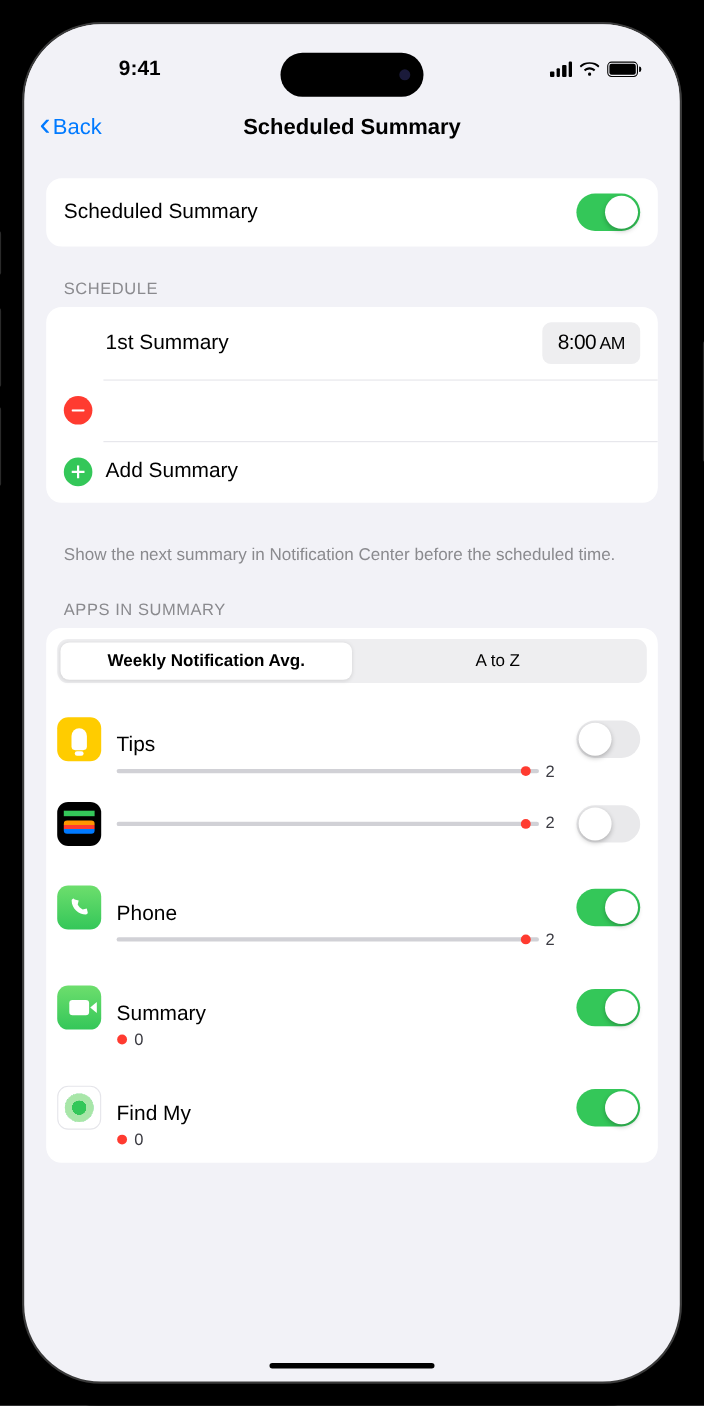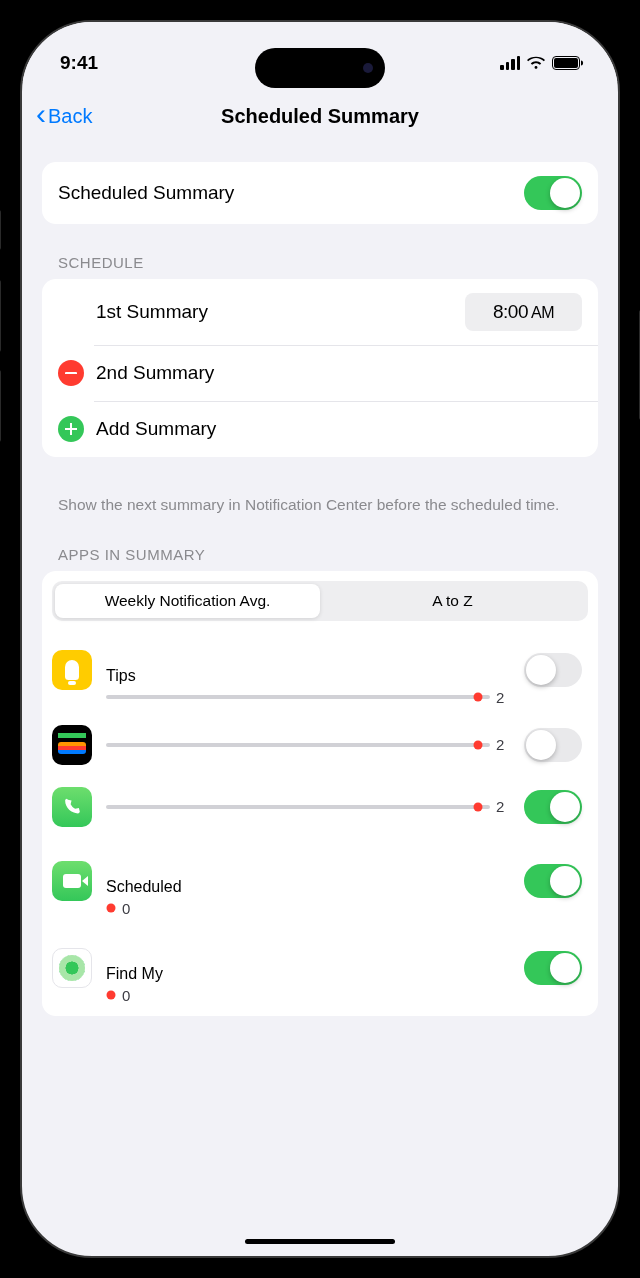--- a/index.html
+++ b/index.html
@@ -52,21 +52,21 @@
       background: #1a1a3a;
     }
     .status-bar {
       height: 60px;
       display: flex;
       justify-content: space-between;
       align-items: center;
       padding: 22px 38px 0 38px;
       background: #f2f2f7;
     }
-    .status-time { font-size: 19px; font-weight: 600; }
+    .status-time { font-size: 19px; font-weight: 600; margin-left: 48px; }
     .status-icons { display: flex; align-items: center; gap: 7px; }
     .signal-bars { display: flex; align-items: flex-end; gap: 2px; height: 14px; }
     .signal-bars span { width: 3.5px; background: #000; border-radius: 1px; }
     .signal-bars span:nth-child(1){height:5px}.signal-bars span:nth-child(2){height:8px}.signal-bars span:nth-child(3){height:11px}.signal-bars span:nth-child(4){height:14px}
     .wifi-icon { width: 18px; height: 14px; }
     .battery { width: 28px; height: 14px; border: 1.5px solid #000; border-radius: 4px; position: relative; }
     .battery::after { content:""; position:absolute; right:-4px; top:50%; transform:translateY(-50%); width:2px; height:5px; background:#000; border-radius:0 2px 2px 0; }
     .battery-fill { position:absolute; top:1px; left:1px; right:1px; bottom:1px; background:#000; border-radius:2px; }
 
     .nav-bar {
@@ -134,21 +134,21 @@
       font-size: 20px;
       font-weight: 400;
       flex-shrink: 0;
     }
     .circle-minus { background: #ff3b30; }
     .circle-plus  { background: #34c759; }
 
     .time-pill {
       background: #eeeef0;
       border-radius: 8px;
-      padding: 8px 28px;
+      padding: 8px 14px;
       font-size: 19px;
       letter-spacing: -0.5px;
       text-align: center;
     }
     .time-pill .ampm { font-size: 16px; margin-left: 3px; }
 
     .switch {
       width: 58px; height: 34px;
       background: #e9e9eb;
       border-radius: 17px;
@@ -177,21 +177,21 @@
     .segmented-item {
       flex: 1;
       text-align: center;
       font-size: 15.5px;
       padding: 8px 0;
       border-radius: 8px;
       color: #000;
     }
     .segmented-item.selected {
       background: #fff;
-      font-weight: 400;
+      font-weight: 700;
       box-shadow: 0 1px 4px rgba(0,0,0,0.12);
     }
 
     .app-row {
       display: flex;
       align-items: center;
       padding: 8px 16px 8px 10px;
       gap: 14px;
       position: relative;
       min-height: 62px;
@@ -203,21 +203,21 @@
       width: 40px; height: 40px;
       border-radius: 10px;
       flex-shrink: 0;
       display: flex;
       align-items: center;
       justify-content: center;
       font-size: 22px;
       color: #fff;
     }
     .app-body { flex: 1; display: flex; flex-direction: column; gap: 4px; }
-    .app-name { font-size: 16px; margin-top: 32px; }
+    .app-name { font-size: 19px; margin-top: 32px; }
     .meter-row { display:flex; align-items:center; gap:6px; }
     .meter {
       flex: 1;
       height: 4px;
       background: #d1d1d6;
       border-radius: 2px;
       position: relative;
     }
     .meter-dot {
       position:absolute;
@@ -322,21 +322,20 @@
             <div class="time-pill">
               <span>8:00</span><span class="ampm">AM</span>
             </div>
           </div>
           <div class="row">
             <div class="circle-btn circle-minus">
               <svg width="12" height="2">
                   <rect width="12" height="2.5" fill="#fff" rx="1"></rect>
                 </svg>
             </div>
-            <div class="row-label">2nd Summary</div>
           </div>
           <div class="row">
             <div class="circle-btn circle-plus">
               <svg width="12" height="12">
                   <path d="M5 0h2v12H5zM0 5h12v2H0z" fill="#fff"></path>
                 </svg>
             </div>
             <div class="row-label">Add Summary</div>
           </div>
         </div>
@@ -387,38 +386,39 @@
               </div>
           </div>
 
           <div class="app-row">
             <div class="app-icon icon-phone">
               <svg class="phone-glyph" viewBox="0 0 24 24">
                   <path d="M6.5 3c-1 0-2 1-2 2 0 8 7 14 14 14 1 0 2-1 2-2l-1-4-4 1c-2-1-4-3-5-5l1-4-4-1z" fill="#fff"></path>
                 </svg>
             </div>
             <div class="app-body">
+              <div class="app-name">Phone</div>
               <div class="meter-row">
                 <div class="meter">
                     <div class="meter-dot" style="left:97%"></div>
                   </div>
                 <div class="meter-value">2</div>
               </div>
             </div>
             <div class="switch on">
                 <div class="knob"></div>
               </div>
           </div>
 
           <div class="app-row">
             <div class="app-icon icon-facetime">
               <div class="facetime-glyph"></div>
             </div>
             <div class="app-body">
-              <div class="app-name">Scheduled</div>
+              <div class="app-name">Summary</div>
               <div class="meter-row">
                 <div class="meter" style="flex:0 0 10px; background:transparent">
                     <div class="meter-dot" style="left:50%"></div>
                   </div>
                 <div class="meter-value">0</div>
                 <div style="flex:1"></div>
               </div>
             </div>
             <div class="switch on">
                 <div class="knob"></div>

